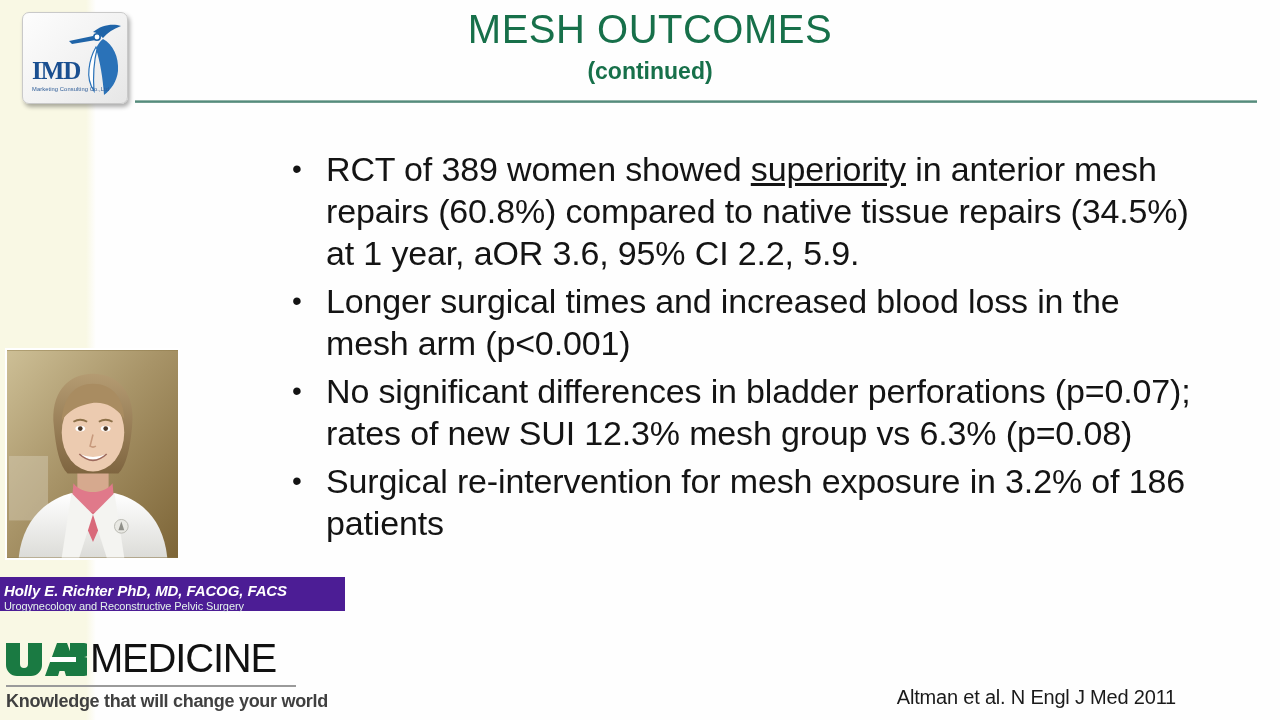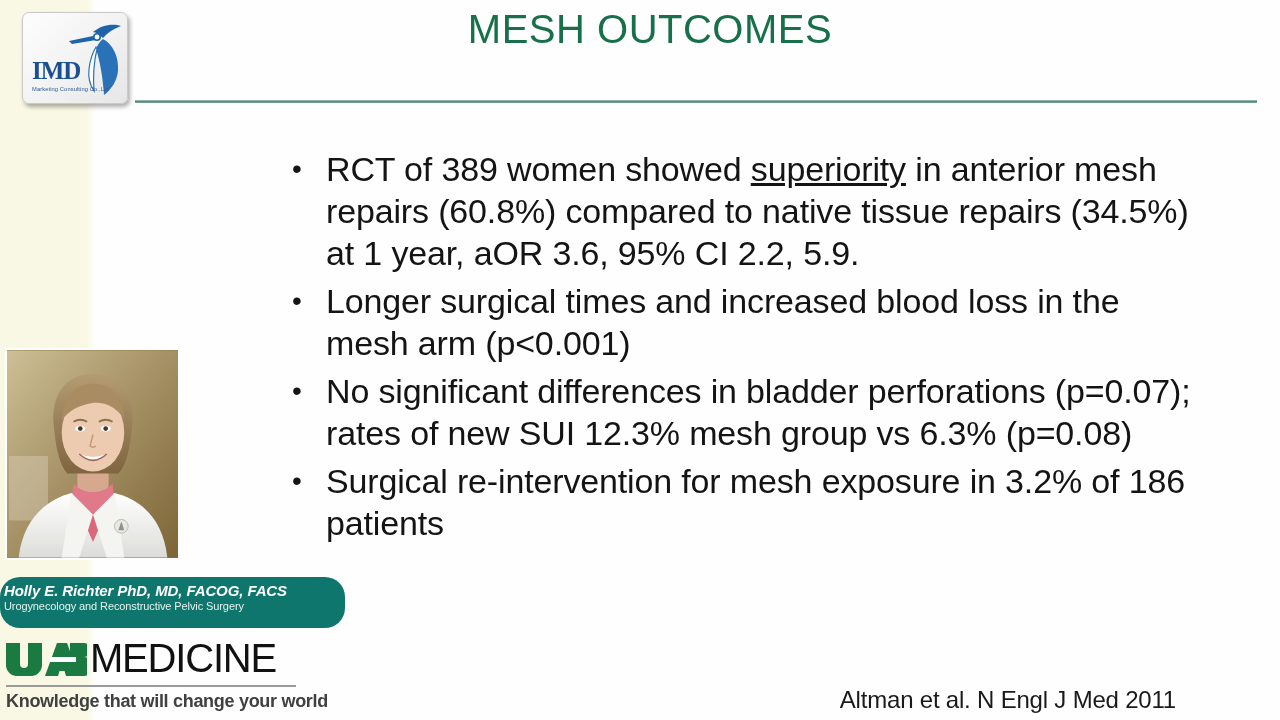--- a/index.html
+++ b/index.html
@@ -163,25 +163,24 @@
     background: #8a7645;
   }
   .portrait svg { display: block; }
 
   
   .name-banner {
     position: absolute;
     left: 0;
     top: 577px;
     width: 345px;
-    height: 51px;
-    background: #0f766e;
+    height: 34px;
+    background: #4c1d95;
     box-sizing: border-box;
     padding: 5px 6px 0 4px;
-    border-radius: 20px;
   }
   .name-line1 {
     font-size: 15px;
     font-weight: bold;
     font-style: italic;
     color: #ffffff;
     line-height: 1.15;
     white-space: nowrap;
     letter-spacing: -0.1px;
   }
@@ -235,21 +234,21 @@
     color: #404040;
     letter-spacing: -0.3px;
     white-space: nowrap;
   }
 
   
   .citation {
     position: absolute;
     right: 104px;
     top: 686px;
-    font-size: 24px;
+    font-size: 20px;
     color: #1a1a1a;
     letter-spacing: -0.2px;
     white-space: nowrap;
   }
 </style>
 </head>
 <body>
 
 <div id="slide">
 
@@ -262,20 +261,21 @@
       <path d="M30 13 C38 6 50 4 58 7 C50 10 44 14 40 19 C36 15 33 13 30 13 Z" fill="#1f64a8"></path>
       <circle cx="34" cy="18" r="3.2" fill="#ffffff" stroke="#1f64a8" stroke-width="1.6"></circle>
       <path d="M40 20 C50 25 56 38 55 52 C54 62 48 71 41 76 C40 60 37 42 33 30 C35 25 37 22 40 20 Z" fill="#2a72b8"></path>
       <path d="M33 28 C30 33 27 41 26 50 C25 58 27 66 31 72 C30 58 31 42 34 30 Z" fill="#ffffff" stroke="#2a72b8" stroke-width="1.2"></path>
     </svg>
     <div class="logo-imd">IMD</div>
     <div class="logo-sub">Marketing Consulting Co.,Ltd</div>
   </div>
 
   <div class="title">MESH OUTCOMES</div>
+  <div class="subtitle">(continued)</div>
   <div class="title-rule"></div>
 
   <div class="bullets" id="bullet-list">
       <div class="bullet-row">
         <div class="bullet-dot">•</div>
         <div class="bullet-text"><span>RCT of 389 women showed </span><u>superiority</u><span> in anterior mesh repairs (60.8%) compared to native tissue repairs (34.5%) at 1 year, aOR 3.6, 95% CI 2.2, 5.9.</span></div>
       </div>
       <div class="bullet-row">
         <div class="bullet-dot">•</div>
         <div class="bullet-text"><span>Longer surgical times and increased blood loss in the mesh arm (p&lt;0.001)</span></div>

